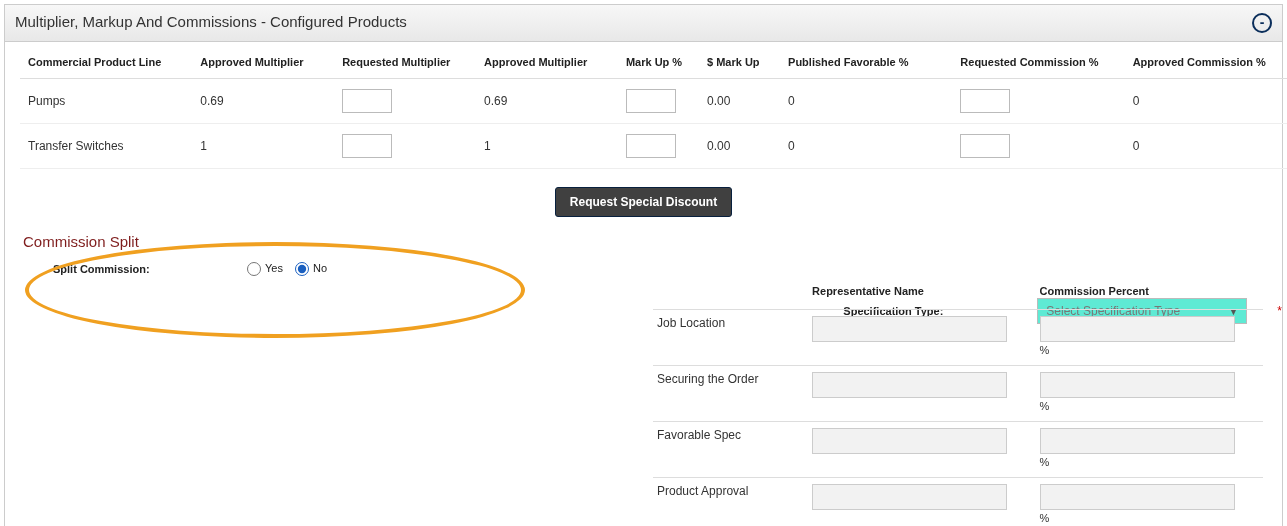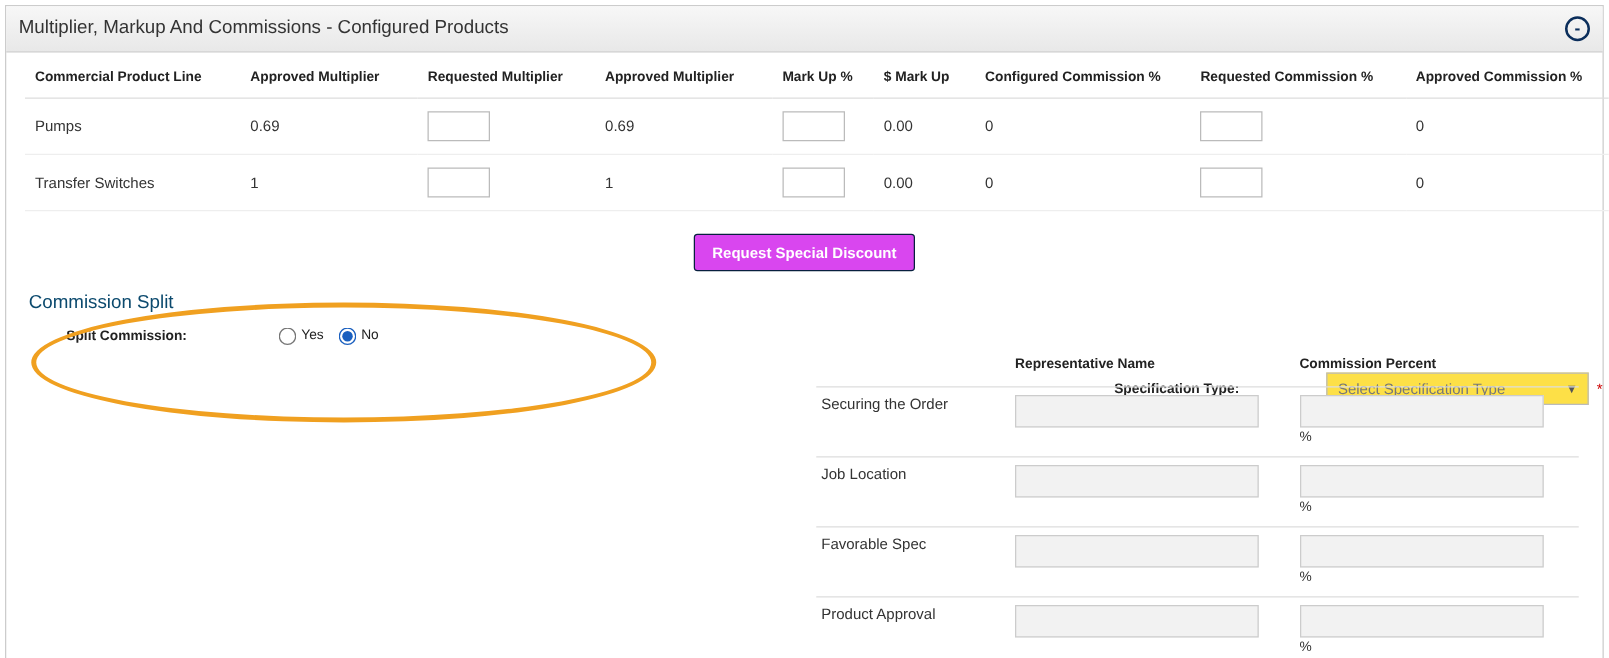--- a/index.html
+++ b/index.html
@@ -71,42 +71,43 @@
     height: 24px;
     border: 1px solid #bbb;
     padding: 2px 4px;
     font-size: 12px;
   }
   .action-row {
     text-align: center;
     padding: 8px 0 12px 0;
   }
   .btn-primary {
-    background: #d946ef;
+    background: #404040;
     color: #fff;
     border: 1px solid #08203e;
     padding: 7px 14px;
     font-size: 12px;
     font-weight: bold;
     border-radius: 3px;
     cursor: pointer;
   }
   .section-title {
     font-size: 15px;
-    color: #0c4a6e;
+    color: #7f1d1d;
     padding: 4px 0 6px 18px;
   }
   .form-area {
     position: relative;
     padding-left: 18px;
   }
   .form-row {
     display: flex;
     align-items: center;
     padding: 6px 0;
+    gap: 24px;
   }
   .form-label {
     width: 200px;
     font-size: 11px;
     font-weight: bold;
     color: #222;
     padding-left: 30px;
   }
   .radio-wrap {
     display: flex;
@@ -118,21 +119,21 @@
   .radio-wrap span { margin-right: 8px; }
   input[type=radio] {
     accent-color: #1a5fbf;
     width: 14px; height: 14px;
     margin:0;
   }
   .select-box {
     width: 210px;
     height: 26px;
     border: 1px solid #bbb;
-    background: #fde047;
+    background: #5eead4;
     color: #777;
     font-size: 12px;
     display: flex;
     align-items: center;
     justify-content: space-between;
     padding: 0 8px;
     cursor: pointer;
   }
   .select-caret {
     font-size: 10px;
@@ -206,21 +207,21 @@
   <div class="panel-body">
     <table class="datagrid">
       <thead>
         <tr>
           <th style="width:170px">Commercial Product Line</th>
           <th style="width:140px">Approved Multiplier</th>
           <th style="width:140px">Requested Multiplier</th>
           <th style="width:140px">Approved Multiplier</th>
           <th style="width:80px">Mark Up %</th>
           <th style="width:80px">$ Mark Up</th>
-          <th style="width:170px">Configured Commission %</th>
+          <th style="width:170px">Published Favorable %</th>
           <th style="width:170px">Requested Commission %</th>
           <th style="width:170px">Approved Commission %</th>
         </tr>
       </thead>
       <tbody>
         <tr>
           <td>Pumps</td>
           <td>0.69</td>
           <td><input class="cell-input" value="" style=""></td>
           <td>0.69</td>
@@ -276,31 +277,31 @@
         <table class="split">
           <thead>
             <tr>
               <th class="col-label"></th>
               <th class="col-name">Representative Name</th>
               <th class="col-pct">Commission Percent</th>
             </tr>
           </thead>
           <tbody>
             <tr>
-              <td>Securing the Order</td>
+              <td>Job Location</td>
               <td>
                   <div class="ro-input"></div>
                 </td>
               <td>
                 <div class="ro-input narrow"></div>
                 <div class="pct-lbl">%</div>
               </td>
             </tr>
             <tr>
-              <td>Job Location</td>
+              <td>Securing the Order</td>
               <td>
                   <div class="ro-input"></div>
                 </td>
               <td>
                 <div class="ro-input narrow"></div>
                 <div class="pct-lbl">%</div>
               </td>
             </tr>
             <tr>
               <td>Favorable Spec</td>

